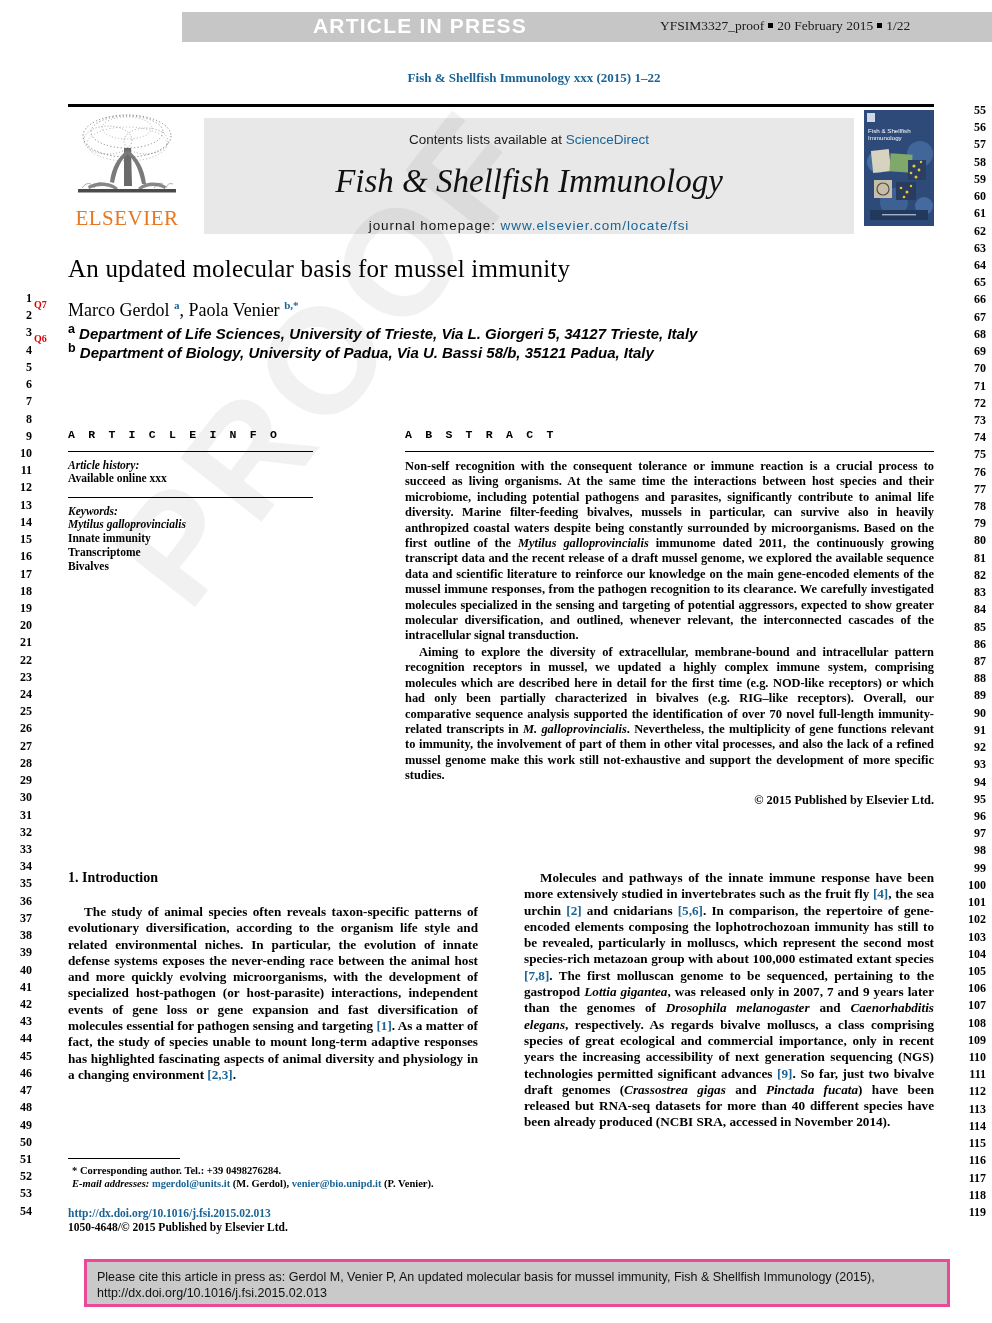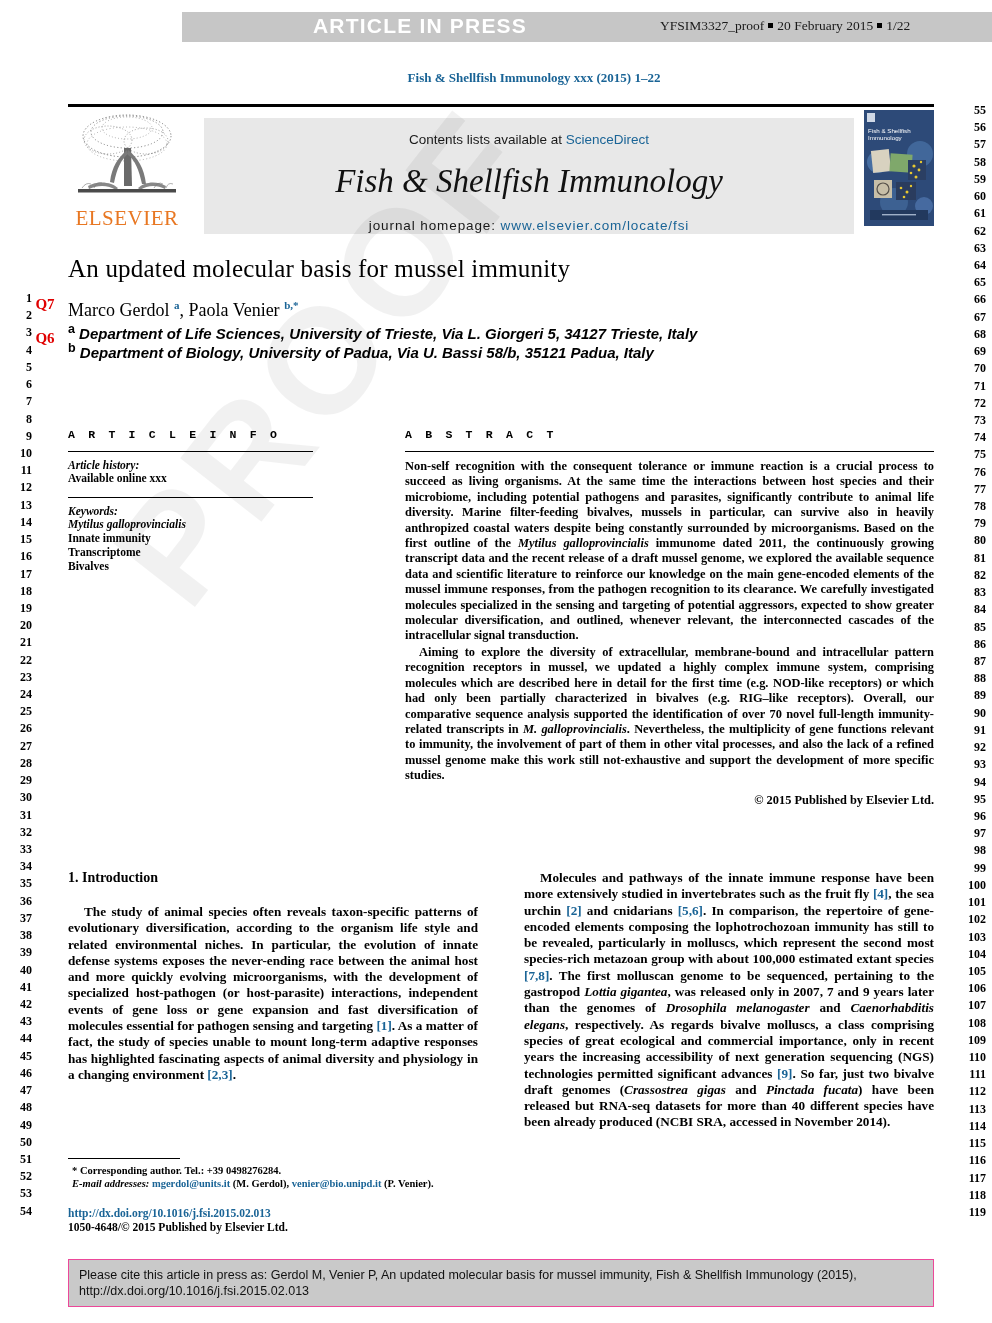--- a/index.html
+++ b/index.html
@@ -140,23 +140,22 @@
   }
   .gutter-left { left: 6px; top: 290px; width: 26px; text-align: right; }
   .gutter-right { left: 958px; top: 102px; width: 28px; text-align: right; }
   .gutter div { height: 17.22px; line-height: 17.22px; }
   .q-marks {
     position: absolute;
     left: 34px; top: 296px;
     width: 22px;
     font-family: "Liberation Serif", serif;
     font-weight: bold;
-    font-size: 15px;
+    font-size: 10px;
     color: #e00000;
-    text-align: center;
   }
   .q-marks div { height: 34.4px; line-height: 17px; }
 
   
   .content {
     position: absolute;
     left: 68px; top: 255px;
     width: 866px;
   }
   .full-length {
@@ -307,24 +306,24 @@
     font-family: "Liberation Serif", serif;
     font-size: 11.5px;
     line-height: 14px;
     font-weight: bold;
   }
   .doi-link { color: #1a6496; }
 
   
   .cite-box {
     position: absolute;
-    left: 68px; top: 1259px;
+    left: 84px; top: 1259px;
     width: 866px;
     height: 48px;
-    border: 1px solid #ec4899;
+    border: 3px solid #ec4899;
     background: #c9c9c9;
     box-sizing: border-box;
     padding: 7px 10px 12px 10px;
   }
   .cite-text {
     font-family: "Liberation Sans", sans-serif;
     font-size: 12.5px;
     line-height: 16px;
     color: #111;
   }

